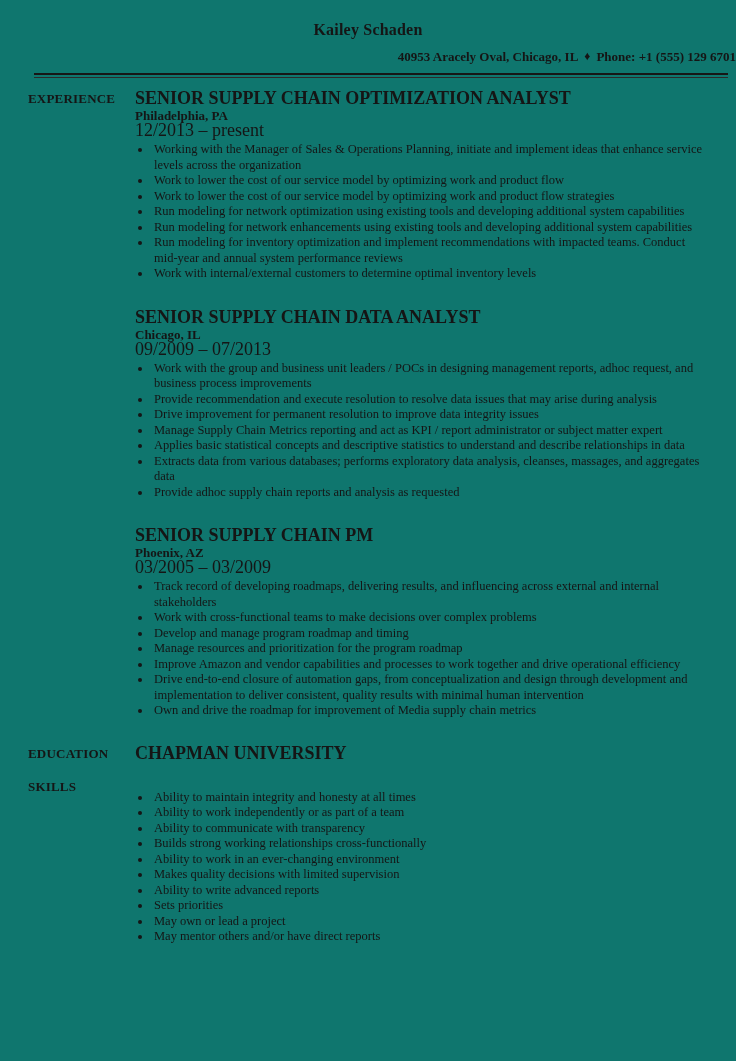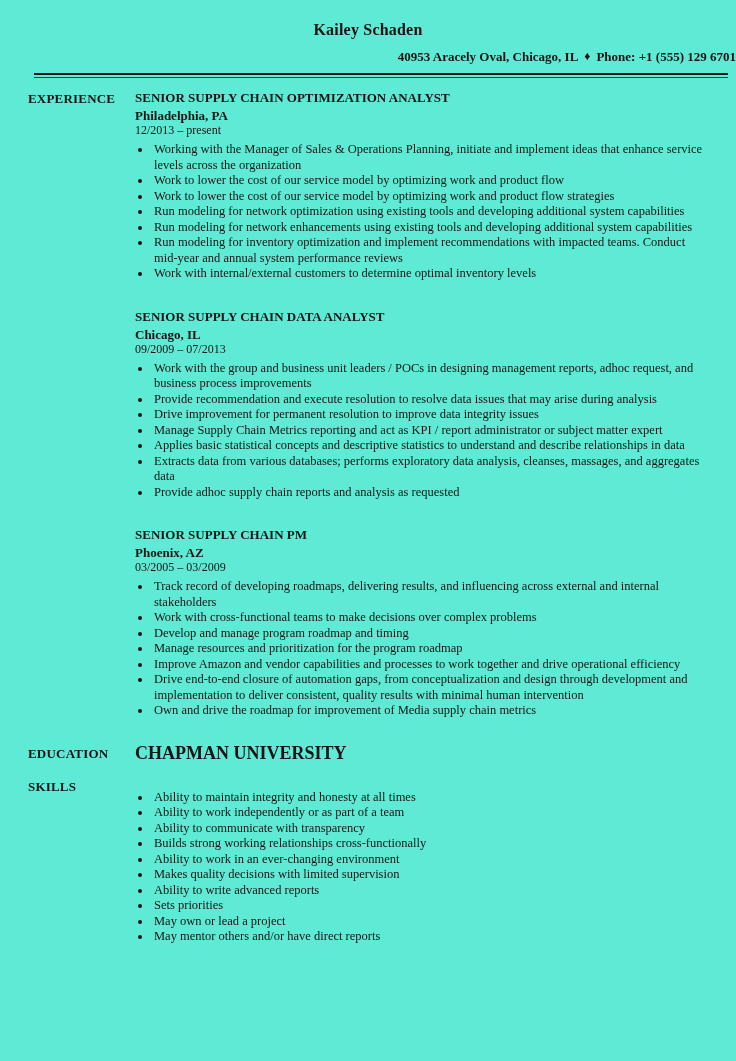--- a/index.html
+++ b/index.html
@@ -1,20 +1,20 @@
 <!DOCTYPE html>
 <html><head>
 <meta charset="utf-8">
 <style>
   html, body { margin: 0; padding: 0; }
   .page {
     position: relative;
     width: 736px;
     height: 1061px;
-    background: #5eead4;
+    background: #0f766e;
     color: #151515;
     font-family: "Liberation Serif", serif;
     overflow: hidden;
     box-sizing: border-box;
   }
   .header { text-align: center; padding-top: 21px; }
   .name { font-size: 16px; font-weight: bold; letter-spacing: 0.2px; }
   .contact {
     margin-top: 10px;
     font-size: 13px;
@@ -38,23 +38,23 @@
     align-items: start;
   }
   .sec-label {
     font-weight: bold;
     font-size: 13px;
     letter-spacing: 0.2px;
     padding-top: 1px;
   }
   .job { margin-bottom: 27px; }
   .job:last-child { margin-bottom: 0; }
-  .job-title { font-weight: bold; font-size: 13px; line-height: 16px; }
+  .job-title { font-weight: bold; font-size: 18px; line-height: 16px; }
   .job-loc { font-weight: bold; font-size: 13px; line-height: 15px; margin-top: 2px; }
-  .job-dates { font-size: 12px; line-height: 15px; }
+  .job-dates { font-size: 18px; line-height: 15px; }
   ul.bullets { margin: 4px 0 0 0; padding-left: 17px; }
   ul.bullets li {
     font-size: 12.5px;
     line-height: 15.5px;
     padding-left: 2px;
   }
   .edu-section { margin-top: 26px; }
   .school { font-weight: bold; font-size: 18px; line-height: 16px; }
   .degree { font-weight: bold; font-size: 12.5px; line-height: 15px; margin-top: 3px; }
   .skills-section { margin-top: 16px; font-family: Liberation Serif, serif; }

